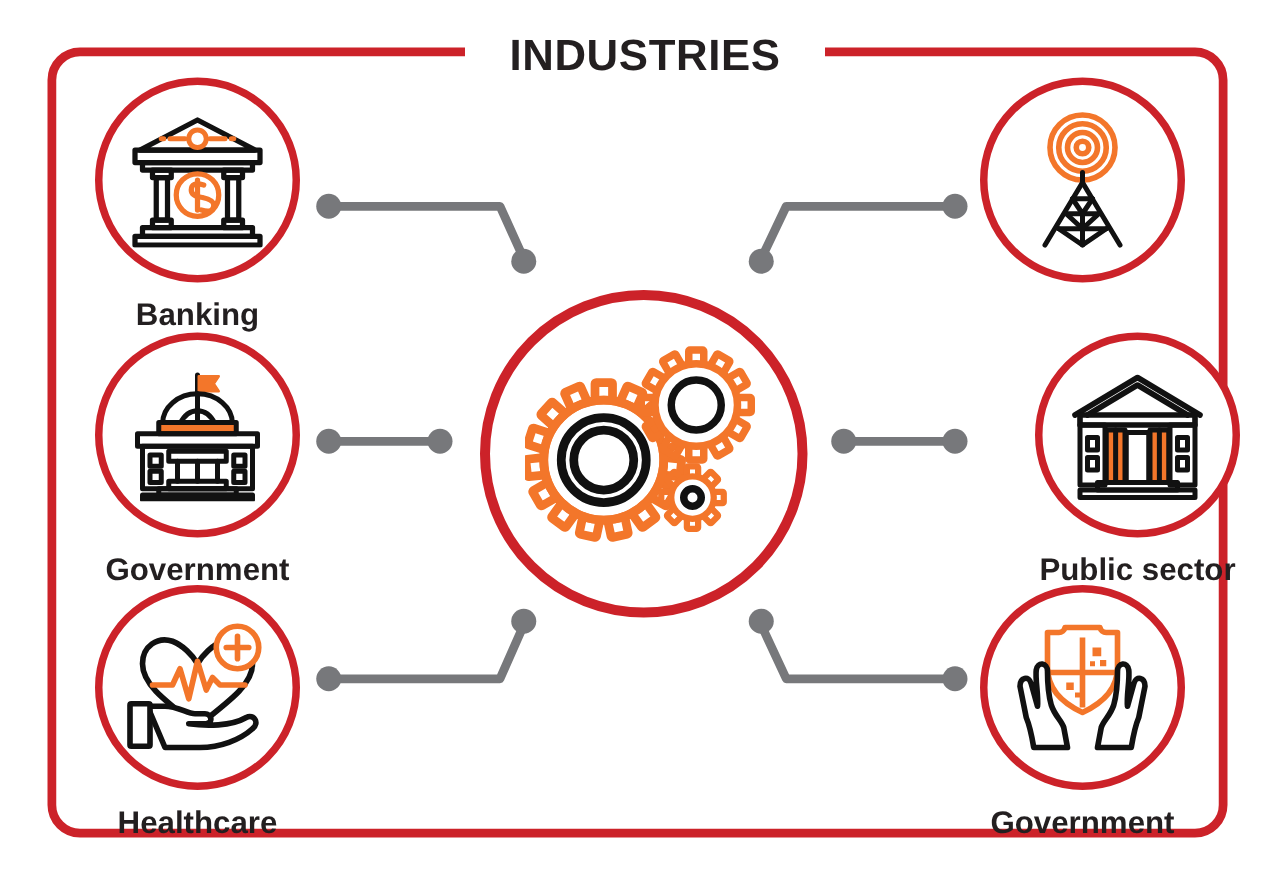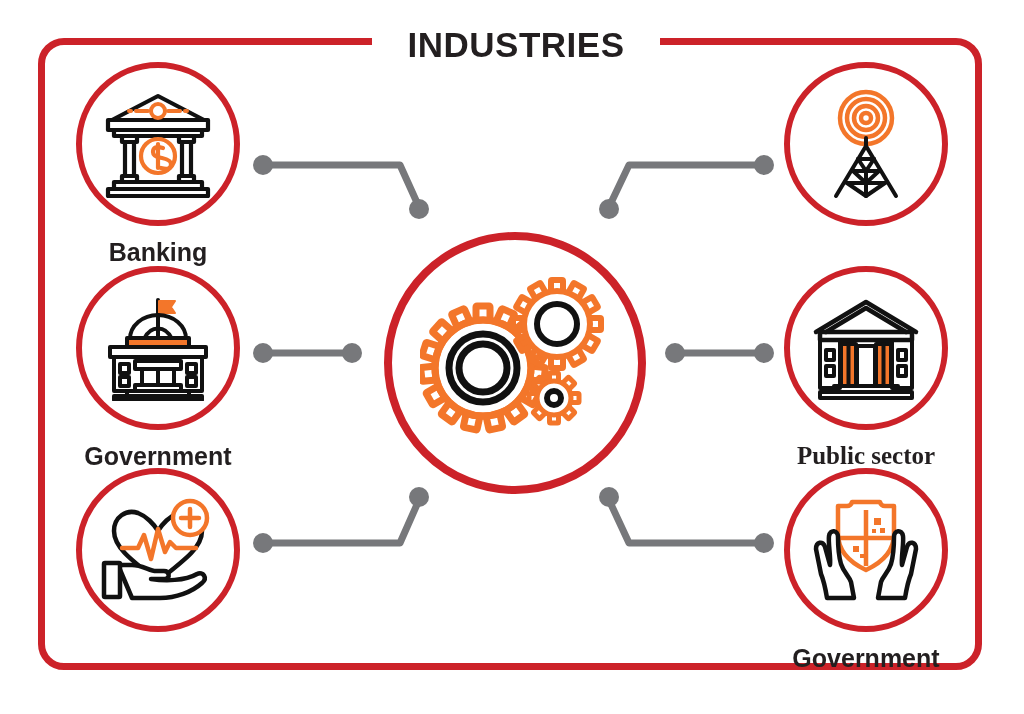--- a/index.html
+++ b/index.html
@@ -90,21 +90,21 @@
     font-weight: bold;
     color: #231f20;
     white-space: nowrap;
   }
 
   
   #node-banking        { left: 72px;  top: 62px; }
   #node-government     { left: 72px;  top: 266px; }
   #node-healthcare     { left: 72px;  top: 468px; }
   #node-telecom        { left: 780px; top: 62px; }
-  #node-publicsector   { left: 780px; top: 266px; font-family: Liberation Serif, serif; }
+  #node-publicsector   { left: 824px; top: 266px; }
   #node-insurance      { left: 780px; top: 468px; }
 
   
   #hub {
     position: absolute;
     left: 384px;
     top: 232px;
     width: 262px;
     height: 262px;
     border: 8px solid #cc2229;
@@ -408,20 +408,21 @@
           <rect x="4" y="66" width="16" height="34" rx="1"></rect>
         </g>
 
         <g>
           <circle cx="90" cy="21" r="17" fill="#ffffff" stroke="#f3762a" stroke-width="4.5"></circle>
           <path d="M90 12 V30 M81 21 H99" stroke="#f3762a" stroke-width="4.5" stroke-linecap="round"></path>
         </g>
       </svg>
       </span>
     </div>
+    <div class="label">Healthcare</div>
   </div>
 
   <div class="node" id="node-telecom">
     <div class="ring">
       <span>
       <svg width="104" height="112" viewBox="0 0 104 112" xmlns="http://www.w3.org/2000/svg">
 
         <g fill="none" stroke="#f3762a" stroke-width="4.5">
           <circle cx="52" cy="30" r="26"></circle>
           <circle cx="52" cy="30" r="19"></circle>

